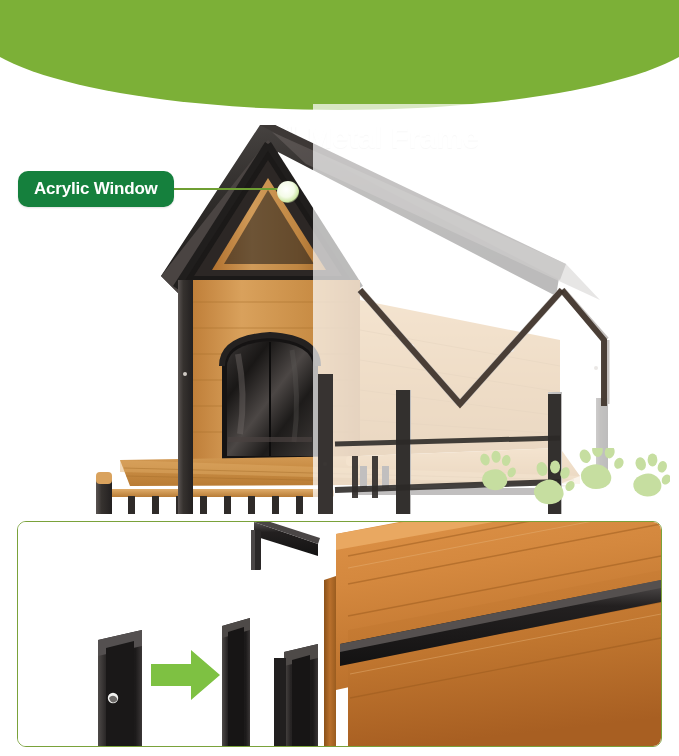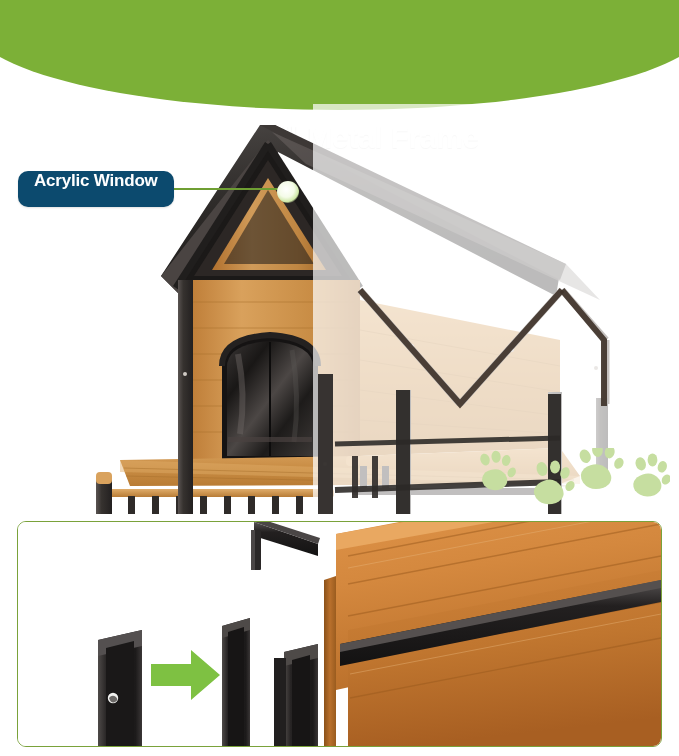--- a/index.html
+++ b/index.html
@@ -39,23 +39,23 @@
     font-weight: bold;
     letter-spacing: -0.4px;
     line-height: 26px;
     margin-top: 2px;
   }
 
   
   .callout {
     position: absolute; left: 18px; top: 171px;
     height: 36px; padding: 0 16px;
-    background: #0c4a6e;
+    background: #15803d;
     border-radius: 10px;
-    display: flex; align-items: flex-start;
+    display: flex; align-items: center;
     box-shadow: 0 1px 2px rgba(0,0,0,.12);
     z-index: 40;
   }
   .callout-label {
     color: #ffffff; font-size: 17px; font-weight: bold; white-space: nowrap;
     letter-spacing: -0.2px;
   }
   .leader-line {
     position: absolute; left: 152px; top: 188px;
     width: 134px; height: 2px; background: #6f9f33; z-index: 39;

